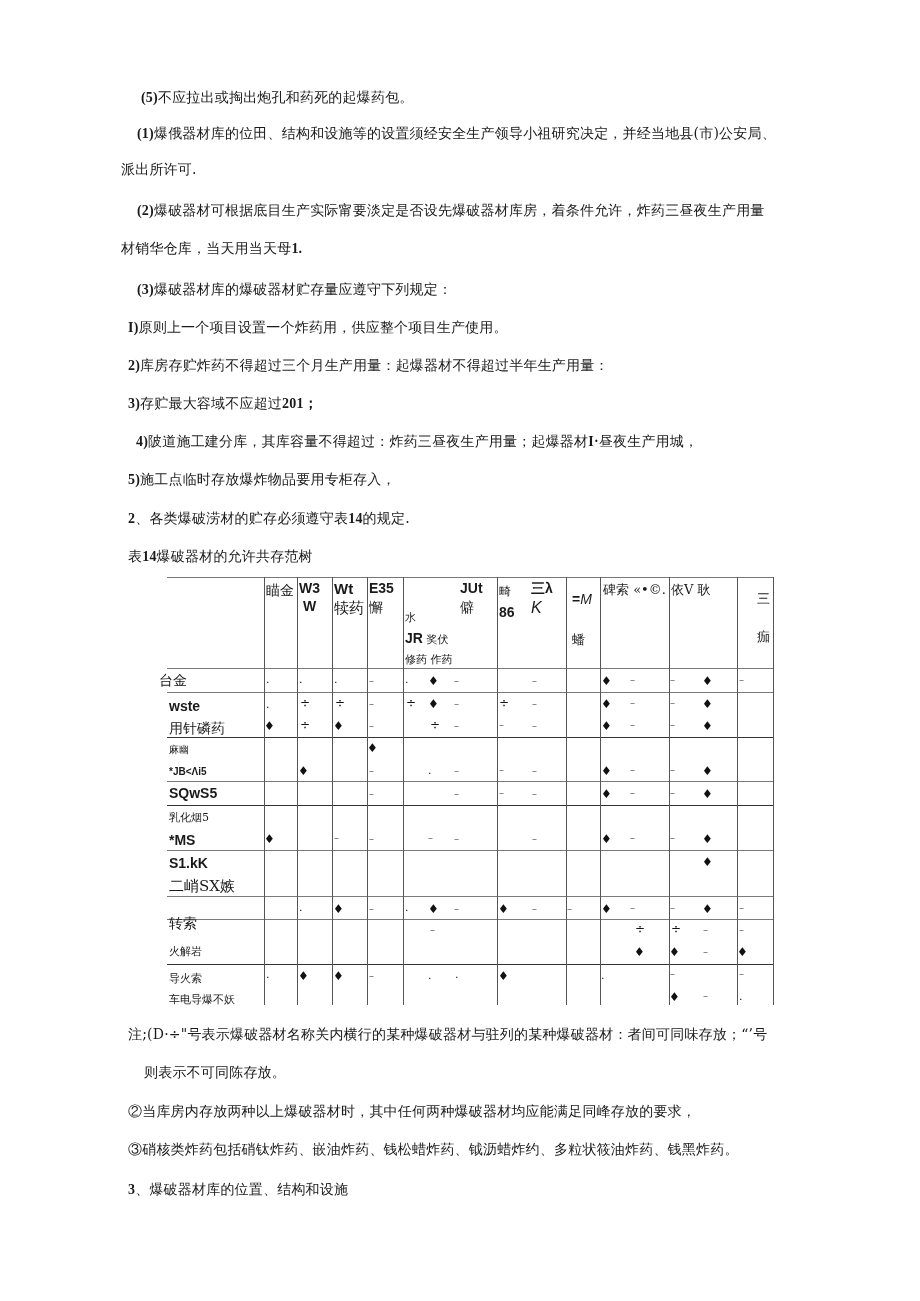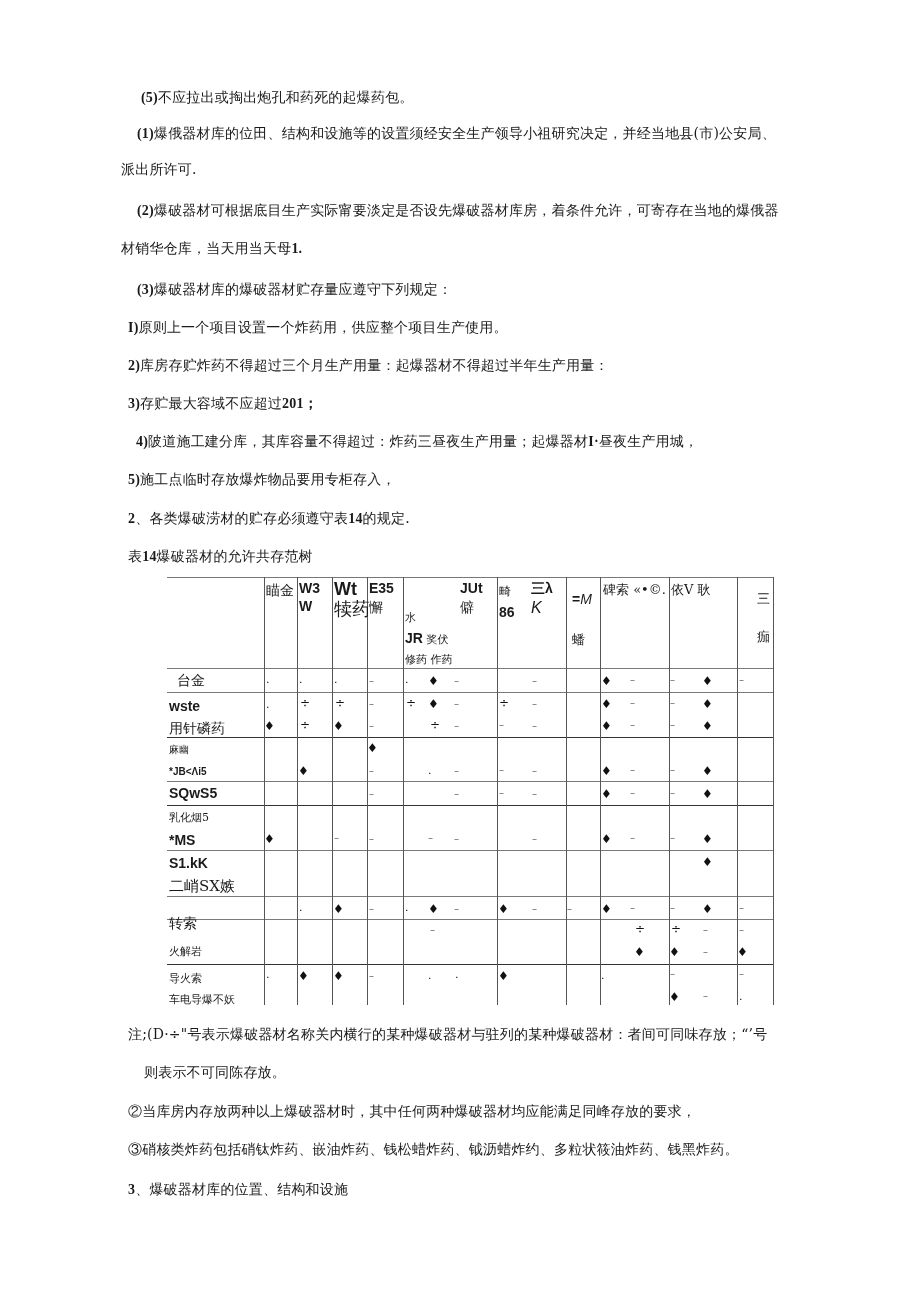--- a/index.html
+++ b/index.html
@@ -17,21 +17,21 @@
   .mark.dash { color:#666; font-size:10px; }
   .mark.div { font-size:12px; }
   .ital { font-style:italic; font-family:"Liberation Sans",sans-serif; }
 </style>
 </head>
 <body>
 
 <div class="para" style="left:141px;top:88px;"><b>(5)</b><span>不应拉出或掏出炮孔和药死的起爆药包。</span></div>
 <div class="para" style="left:137px;top:124px;"><b>(1)</b><span>爆俄器材库的位田、结构和设施等的设置须经安全生产领导小祖研究决定，并经当地县(市)公安局、</span></div>
 <div class="para" style="left:121px;top:160px;"><span>派出所许可.</span></div>
-<div class="para" style="left:137px;top:201px;"><b>(2)</b><span>爆破器材可根据底目生产实际甯要淡定是否设先爆破器材库房，着条件允许，可寄存在当地的爆俄器</span></div>
+<div class="para" style="left:137px;top:201px;"><b>(2)</b><span>爆破器材可根据底目生产实际甯要淡定是否设先爆破器材库房，着条件允许，炸药三昼夜生产用量</span></div>
 <div class="para" style="left:121px;top:239px;"><span>材销华仓库，当天用当天母</span><b>1.</b></div>
 <div class="para" style="left:137px;top:280px;"><b>(3)</b><span>爆破器材库的爆破器材贮存量应遵守下列规定：</span></div>
 <div class="para" style="left:128px;top:318px;"><b>I)</b><span>原则上一个项目设置一个炸药用，供应整个项目生产使用。</span></div>
 <div class="para" style="left:128px;top:356px;"><b>2)</b><span>库房存贮炸药不得超过三个月生产用量：起爆器材不得超过半年生产用量：</span></div>
 <div class="para" style="left:128px;top:394px;"><b>3)</b><span>存贮最大容域不应超过</span><b>201；</b></div>
 <div class="para" style="left:128px;top:432px;margin-left:8px;"><b>4)</b><span>陂道施工建分库，其库容量不得超过：炸药三昼夜生产用量；起爆器材</span><b>I·</b><span>昼夜生产用城，</span></div>
 <div class="para" style="left:128px;top:470px;"><b>5)</b><span>施工点临时存放爆炸物品要用专柜存入，</span></div>
 <div class="para" style="left:128px;top:509px;"><b>2</b><span>、各类爆破涝材的贮存必须遵守表</span><b>14</b><span>的规定.</span></div>
 <div class="para" style="left:128px;top:547px;"><span>表</span><b>14</b><span>爆破器材的允许共存范树</span></div>
 
@@ -54,33 +54,33 @@
   <div class="vl" style="left:367px;top:577px;height:428px;"></div>
   <div class="vl" style="left:403px;top:577px;height:428px;"></div>
   <div class="vl" style="left:497px;top:577px;height:428px;"></div>
   <div class="vl" style="left:566px;top:577px;height:428px;"></div>
   <div class="vl" style="left:600px;top:577px;height:428px;"></div>
   <div class="vl" style="left:669px;top:577px;height:428px;"></div>
   <div class="vl" style="left:737px;top:577px;height:428px;"></div>
   <div class="vl" style="left:773px;top:577px;height:428px;"></div>
 
   <div class="cell" style="left:266px;top:582px;font-size:14px;">瞄金</div>
-  <div class="cell sans" style="left:299px;top:579px;font-size:14px;line-height:18px;"><span>W3</span><br><span>W</span></div>
-  <div class="cell" style="left:334px;top:579px;font-size:18px;line-height:19px;"><span class="sans">Wt</span><br><span>犊药</span></div>
+  <div class="cell sans" style="left:299px;top:579px;font-size:14px;line-height:18px;text-align:center;"><span>W3</span><br><span>W</span></div>
+  <div class="cell" style="left:334px;top:579px;font-size:15px;line-height:19px;"><span class="sans">Wt</span><br><span>犊药</span></div>
   <div class="cell" style="left:369px;top:579px;font-size:14px;line-height:19px;"><span class="sans">E35</span><br><span>懈</span></div>
   <div class="cell" style="left:405px;top:608px;font-size:11px;line-height:20px;"><span>水</span><br><span class="sans" style="font-size:14px;">JR</span> <span>奖伏</span><br><span>修药 作药</span></div>
   <div class="cell" style="left:460px;top:579px;font-size:14px;line-height:19px;"><span class="sans">JUt</span><br><span>僻</span></div>
   <div class="cell" style="left:499px;top:581px;font-size:12px;line-height:21px;"><span>畸</span><br><span class="sans" style="font-size:14px;">86</span></div>
   <div class="cell" style="left:531px;top:579px;font-size:14px;line-height:19px;"><span class="sans">三λ</span><br><span class="ital" style="font-size:16px;">K</span></div>
   <div class="cell" style="left:572px;top:579px;font-size:14px;line-height:40px;"><span class="sans" style="font-weight:normal;"><b>=</b><i>M</i></span><br><span style="font-size:13px;">蟠</span></div>
   <div class="cell" style="left:603px;top:582px;font-size:13px;">碑索 «•©.</div>
   <div class="cell" style="left:671px;top:582px;font-size:13px;">依V 耿</div>
   <div class="cell" style="left:757px;top:580px;font-size:13px;line-height:38px;"><span>三</span><br><span>痂</span></div>
 
-  <div class="cell" style="left:177px;top:672px;font-size:14px;">台金</div>
+  <div class="cell" style="left:159px;top:672px;font-size:14px;">台金</div>
   <div class="cell" style="left:169px;top:695px;font-size:14px;line-height:22px;"><span class="sans">wste</span><br><span>用针磷药</span></div>
   <div class="cell" style="left:169px;top:739px;font-size:10px;line-height:22px;"><span>麻幽</span><br><span class="sans">*JB&lt;Λi5</span></div>
   <div class="cell sans" style="left:169px;top:785px;font-size:14px;">SQwS5</div>
   <div class="cell" style="left:169px;top:807px;font-size:11px;line-height:22px;"><span>乳化烟5</span><br><span class="sans" style="font-size:14px;">*MS</span></div>
   <div class="cell" style="left:169px;top:852px;line-height:22px;"><span class="sans" style="font-size:14px;">S1.kK</span><br><span style="font-size:15px;">二峭SX嫉</span></div>
   <div class="cell" style="left:169px;top:899px;font-size:14px;margin-top:16px;">转索</div>
   <div class="cell" style="left:169px;top:944px;font-size:11px;">火解岩</div>
   <div class="cell" style="left:169px;top:968px;font-size:11px;line-height:21px;"><span>导火索</span><br><span>车电导爆不妖</span></div>
 
   <span class="mark" style="left:266px;top:674px;">.</span>

